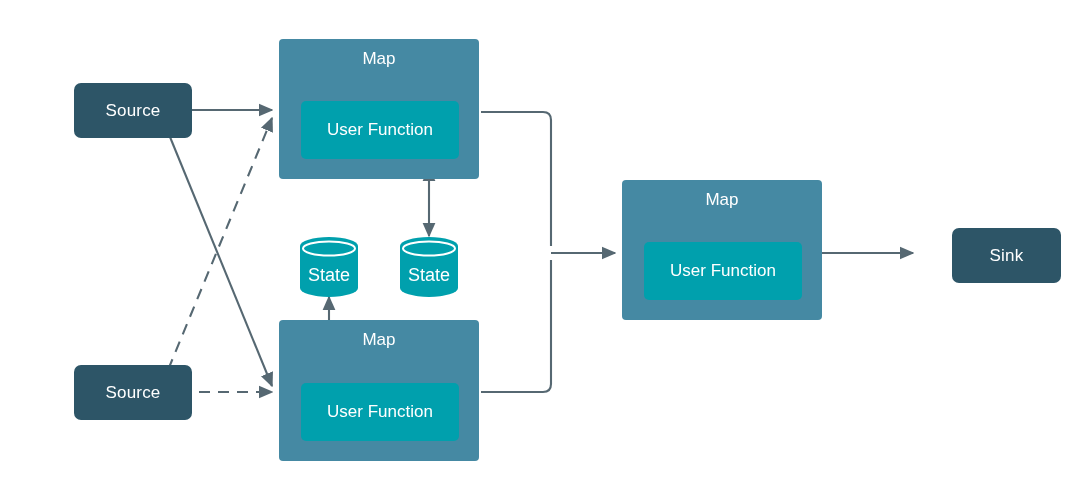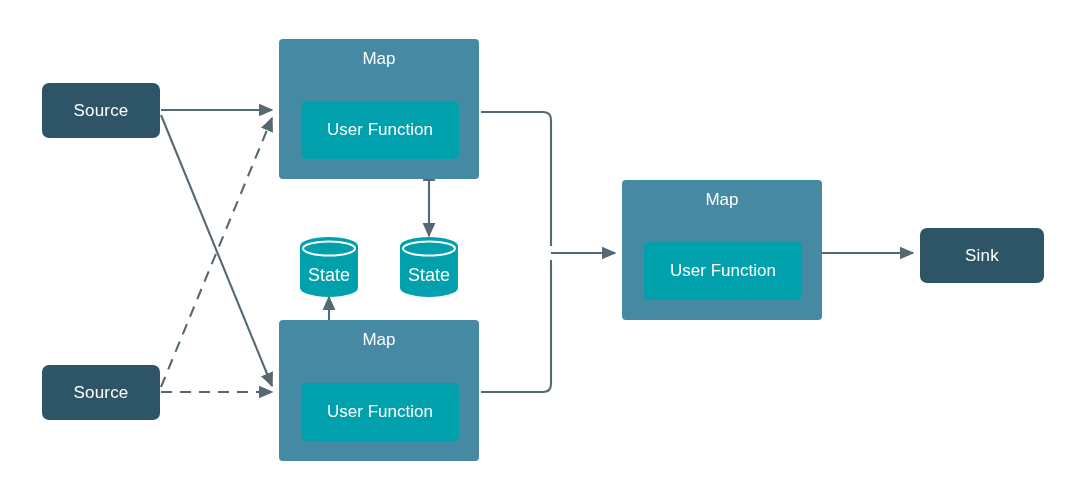--- a/index.html
+++ b/index.html
@@ -32,20 +32,21 @@
   
   .terminal {
     background: #2d5567;
     border-radius: 7px;
     display: flex;
     align-items: center;
     justify-content: center;
     color: #ffffff;
     font-size: 17px;
     letter-spacing: 0.2px;
+    margin-left: 32px;
   }
   
   .operator {
     background: #4589a3;
     border-radius: 4px;
   }
   .operator-title {
     position: absolute;
     top: 10px;
     left: 0;
@@ -146,21 +147,21 @@
     </div>
   </div>
 
   <div class="node operator" style="left:622px; top:180px; width:200px; height:140px;">
     <div class="operator-title">Map</div>
     <div class="userfn" style="left:22px; top:62px; width:158px; height:58px;">
       <span>User Function</span>
     </div>
   </div>
 
-  <div class="node terminal" style="left:920px; top:228px; width:124px; height:55px;">
+  <div class="node terminal" style="left:920px; top:228px; width:109px; height:55px;">
     <span>Sink</span>
   </div>
 
   <div class="node state" style="left:298px; top:236px;">
     <svg viewBox="0 0 62 62" xmlns="http://www.w3.org/2000/svg">
       <path d="M 2 10 L 2 52 A 29 9 0 0 0 60 52 L 60 10 Z" fill="#00a0ad"></path>
       <ellipse cx="31" cy="10" rx="29" ry="9" fill="#00a0ad"></ellipse>
       <ellipse cx="31" cy="12.5" rx="26" ry="7" fill="none" stroke="#ffffff" stroke-width="2"></ellipse>
     </svg>
     <div class="state-label">State</div>

